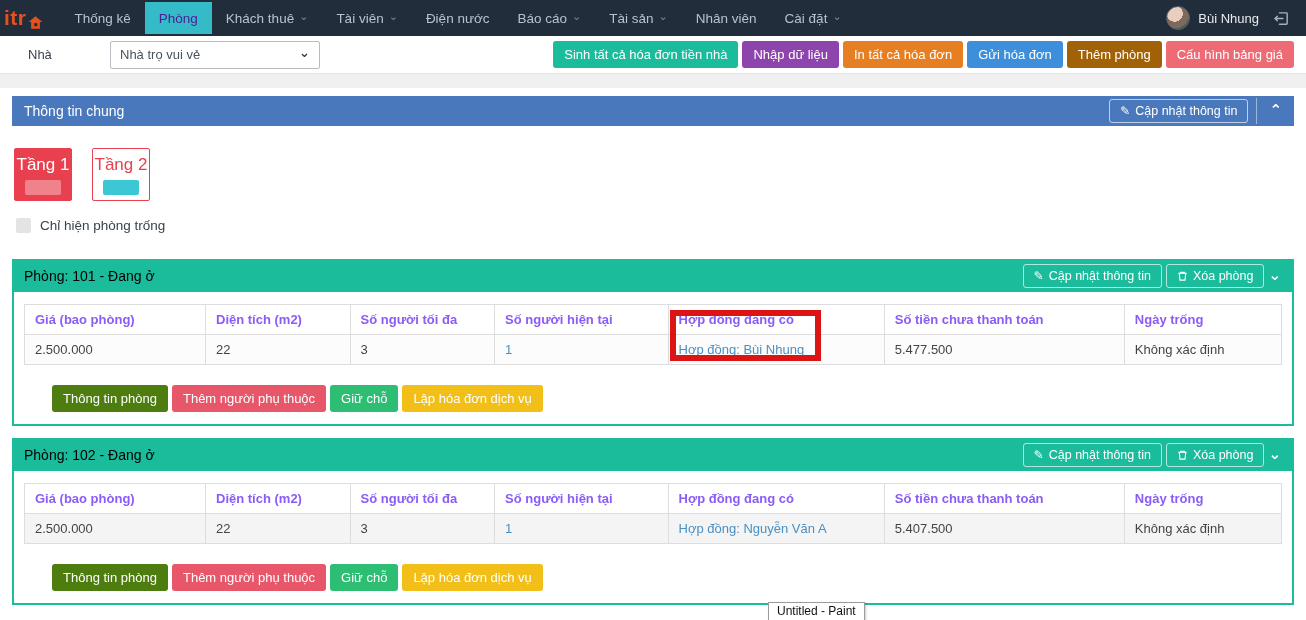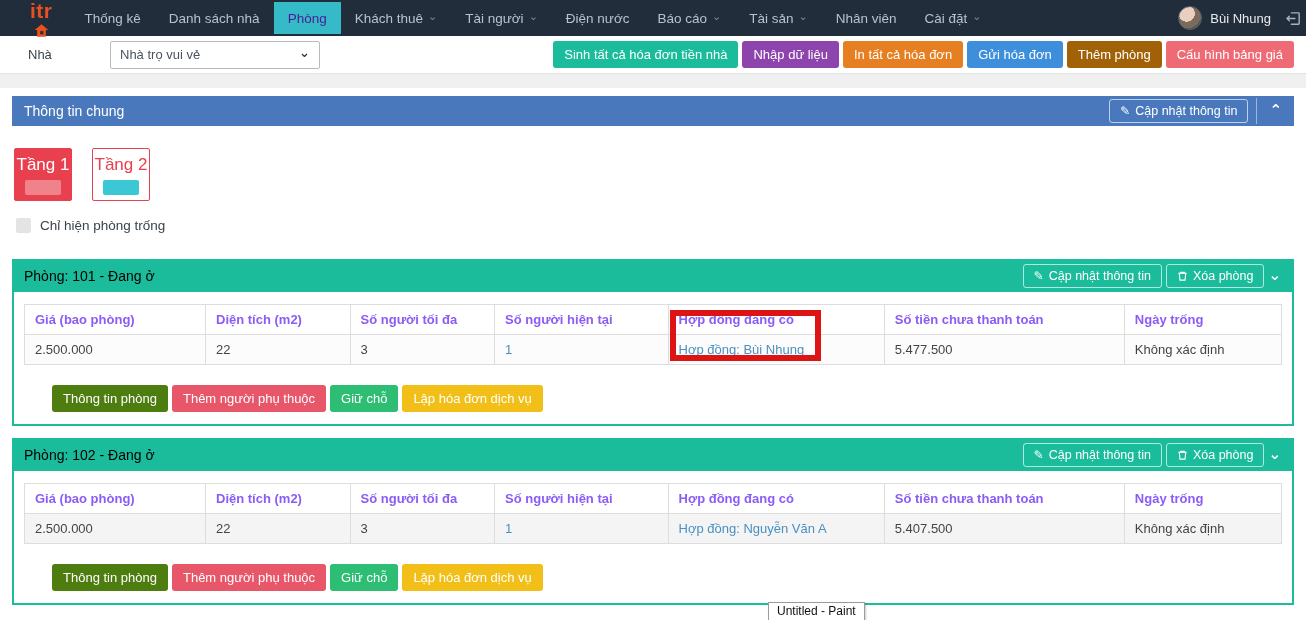--- a/index.html
+++ b/index.html
@@ -2,29 +2,29 @@
 <html><head>
 <meta charset="utf-8">
 <style>
   * { margin:0; padding:0; box-sizing:border-box; }
   html,body { width:1306px; height:620px; overflow:hidden; background:#fff;
     font-family:"Liberation Sans","DejaVu Sans",sans-serif; }
   body { position:relative; font-size:13px; color:#333; }
 
   
   .navbar { height:36px; background:#222d3b; display:flex; align-items:center; }
-  .logo { display:flex; align-items:center; padding:0 18px 0 30px; cursor:pointer;flex-direction:column; }
+  .logo { display:flex; align-items:flex-end; padding:0 18px 0 4px; cursor:pointer; }
   .logo-text { color:#e8501d; font-weight:bold; font-size:21px; letter-spacing:.5px; }
   .logo-house { width:15px; height:15px; margin-left:1px; }
   .nav-items { display:flex; height:32px; }
   .nav-item { display:flex; align-items:center; gap:5px; padding:0 14px; color:#b9c2cc;
     font-size:13.5px; cursor:pointer; white-space:nowrap; }
   .nav-item.active { background:#35bac8; color:#4c1d95; }
   .nav-caret { font-size:11px; color:#7d8894; line-height:1; margin-top:-4px; }
-  .nav-right { margin-left:auto; display:flex; align-items:center; gap:8px; padding-right:4px; }
+  .nav-right { margin-left:auto; display:flex; align-items:center; gap:8px; padding-right:16px; }
   .avatar { width:24px; height:24px; border-radius:50%;
     background:radial-gradient(circle at 35% 30%, #e8cfc0 0 38%, #7d6a5c 39% 70%, #4a5a52 71%);
     border:1px solid #55616d; }
   .user-name { color:#e7ebef; font-size:13px; }
   .logout-icon { margin-left:6px; cursor:pointer; display:flex; }
 
   
   .toolbar { height:37px; background:#fff; display:flex; align-items:center; }
   .toolbar-label { margin-left:28px; width:82px; font-size:13px; color:#39434d; }
   .house-select { width:210px; height:28px; border:1px solid #b6bcc2; border-radius:2px;
@@ -109,32 +109,29 @@
       <svg viewBox="0 0 24 24" width="15" height="15">
           <path d="M12 2 L23 11 H19 V22 H5 V11 H1 Z" fill="#e8501d"></path>
           <rect x="10" y="13" width="5" height="5" fill="#222d3b"></rect>
         </svg>
     </span>
   </div>
   <div class="nav-items">
     <div class="nav-item">
         <span>Thống kê</span>
       </div>
-    <div class="nav-item">
-        <span>Danh sách nhà</span>
-      </div>
     <div class="nav-item active">
         <span>Phòng</span>
       </div>
     <div class="nav-item">
         <span>Khách thuê</span>
         <span class="nav-caret">⌄</span>
       </div>
     <div class="nav-item">
-        <span>Tài người</span>
+        <span>Tài viên</span>
         <span class="nav-caret">⌄</span>
       </div>
     <div class="nav-item">
         <span>Điện nước</span>
       </div>
     <div class="nav-item">
         <span>Báo cáo</span>
         <span class="nav-caret">⌄</span>
       </div>
     <div class="nav-item">

